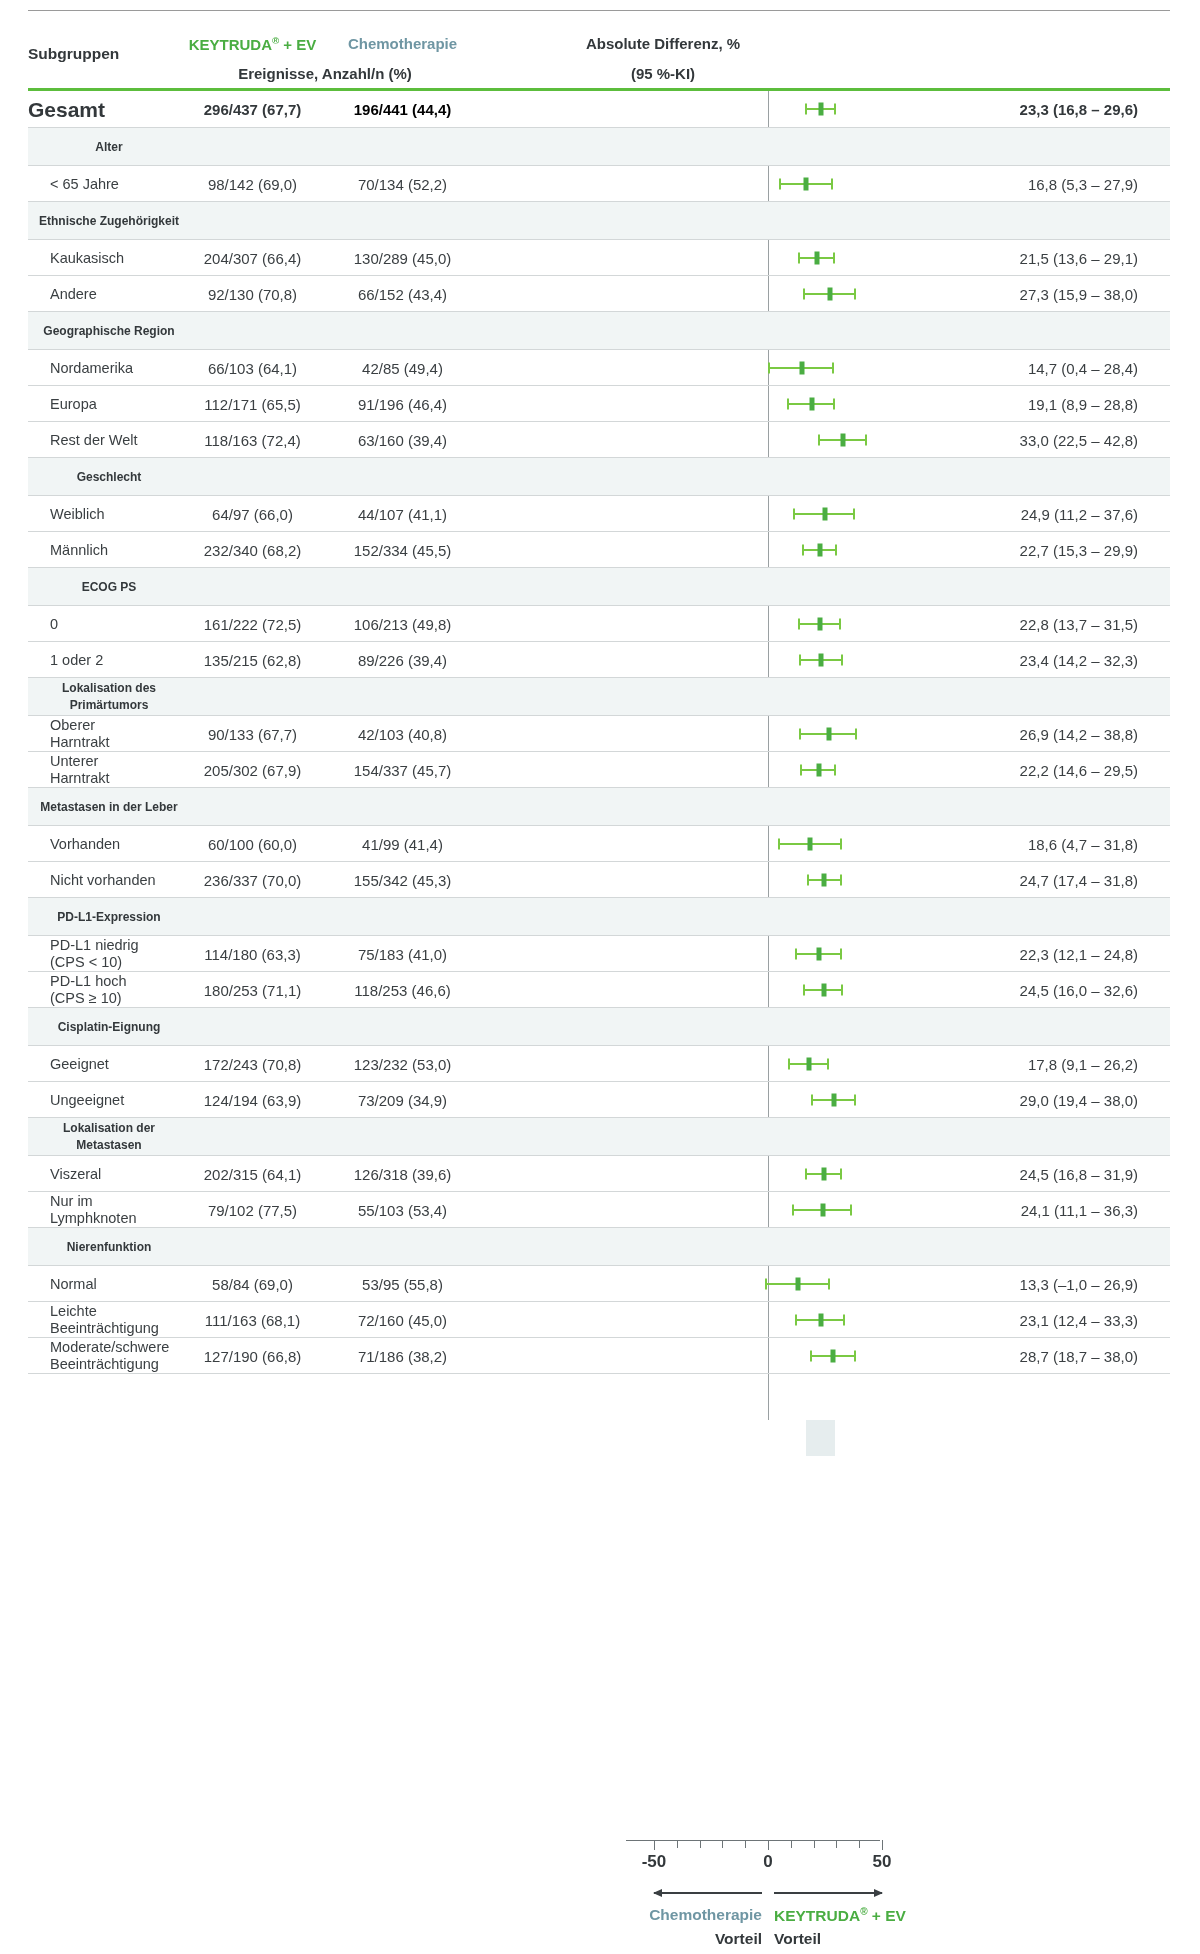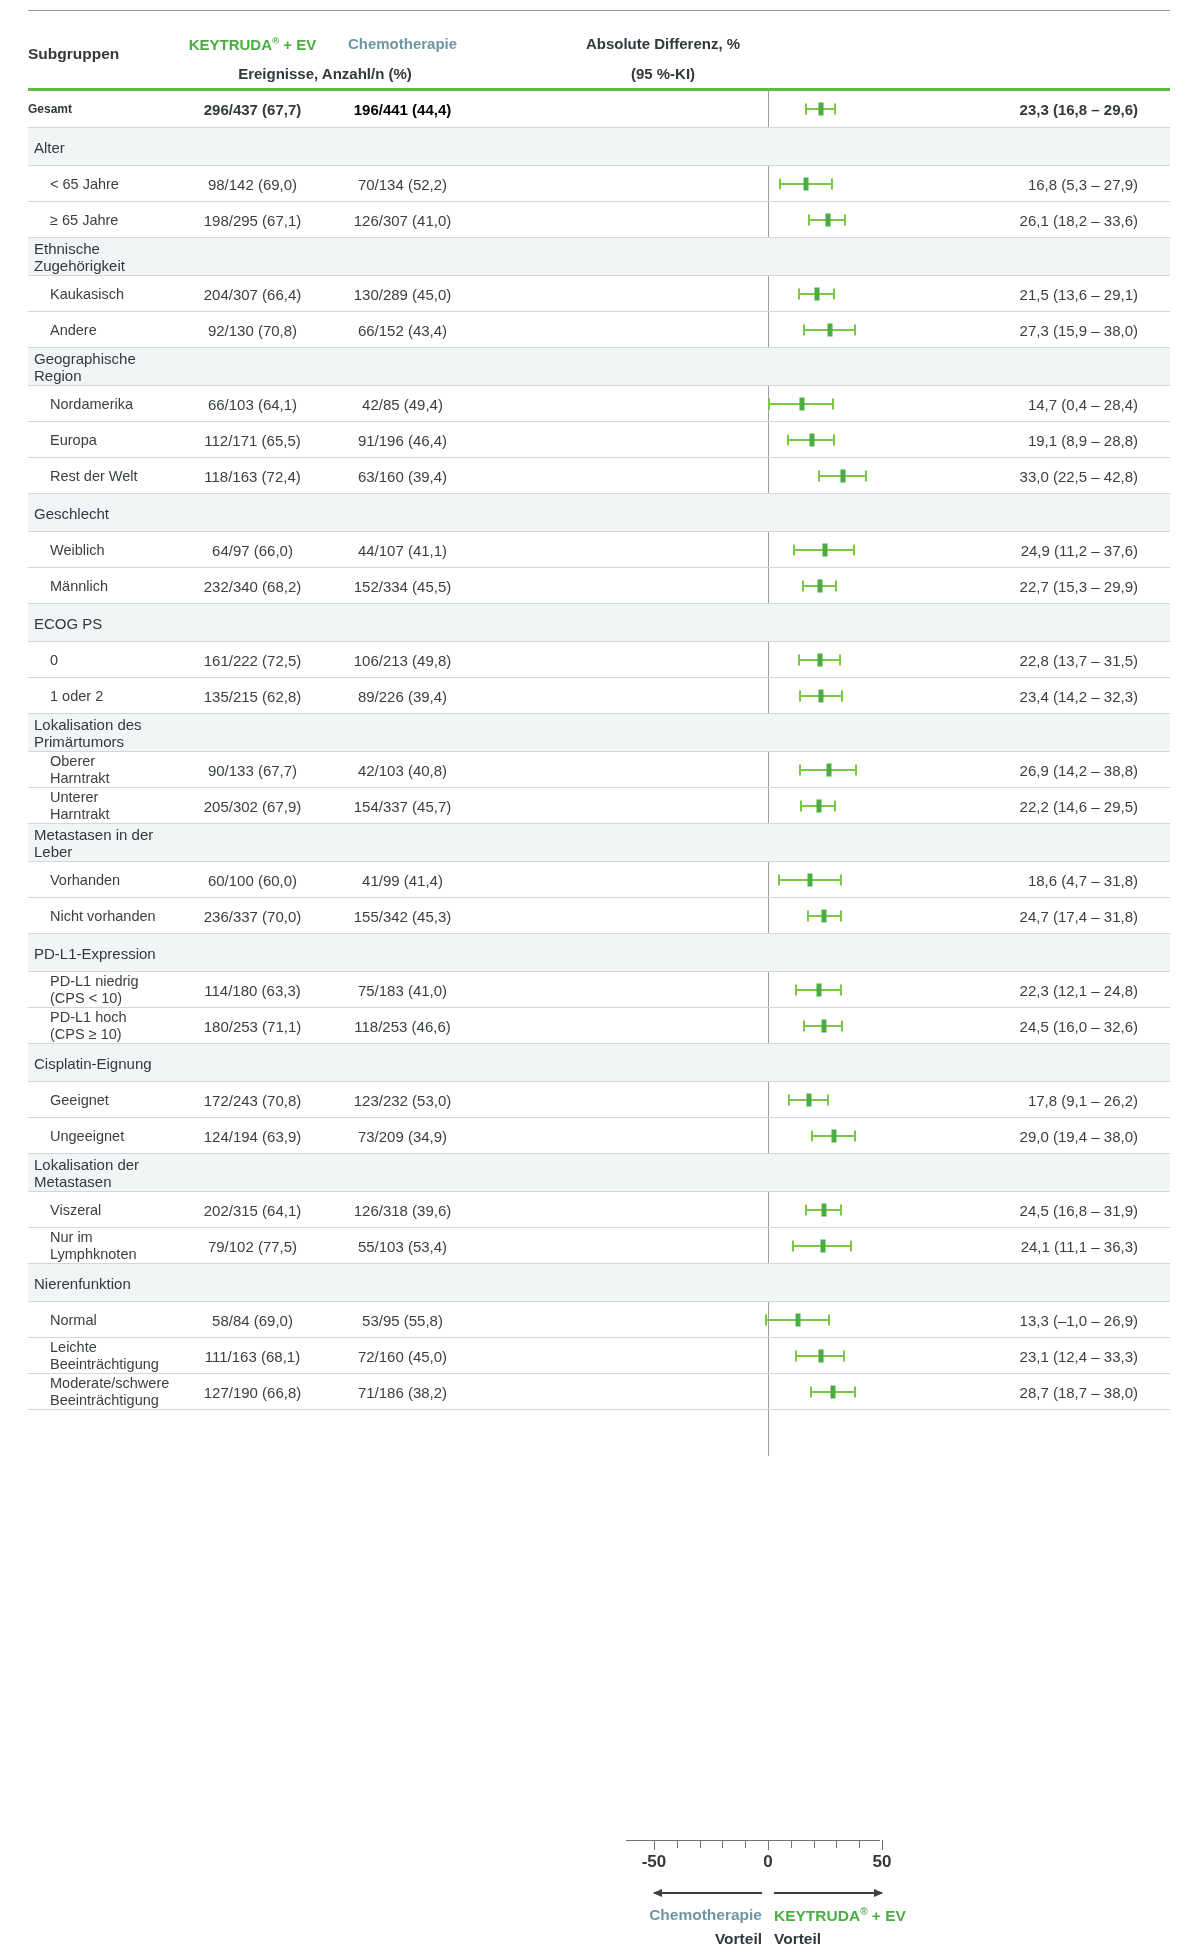--- a/index.html
+++ b/index.html
@@ -122,29 +122,30 @@
     left: 0;
     top: 50%;
     transform: translateY(-50%);
     font-size: 14.5px;
     line-height: 17px;
     color: #3a3f42;
     width: 150px;
   }
   .row.total .cell-label {
     font-weight: bold;
+    font-size: 21px;
+    color: #33383b;
+    left: 0;
+  }
+  .row.section .cell-label {
+    font-weight: bold;
     font-size: 12px;
     color: #33383b;
-    left: 0;
-  }
-  .row.section .cell-label {
-    font-weight: normal;
-    font-size: 15px;
-    color: #33383b;
     left: 6px;
+    text-align: center;
   }
   .row.data .cell-label { left: 22px; }
 
   .cell-k {
     position: absolute;
     left: 147px; top: 50%;
     transform: translateY(-50%);
     width: 155px;
     text-align: center;
     font-size: 15px;
@@ -339,33 +340,20 @@
           <div class="cell-label">&lt; 65 Jahre</div>
           <div class="cell-k">98/142 (69,0)</div>
           <div class="cell-c">70/134 (52,2)</div>
           <div class="cell-diff">16,8 (5,3 – 27,9)</div>
           <div class="zeroline"></div>
           <div class="plot">
             <div class="ci" style="left: 172.084px; width: 51.528px;"></div>
             <div class="cap" style="left: 171.084px;"></div>
             <div class="cap" style="left: 222.612px;"></div>
             <div class="pt" style="left: 198.304px;"></div>
-          </div>
-        </div>
-        <div class="row data">
-          <div class="cell-label">≥ 65 Jahre</div>
-          <div class="cell-k">198/295 (67,1)</div>
-          <div class="cell-c">126/307 (41,0)</div>
-          <div class="cell-diff">26,1 (18,2 – 33,6)</div>
-          <div class="zeroline"></div>
-          <div class="plot">
-            <div class="ci" style="left: 201.496px; width: 35.112px;"></div>
-            <div class="cap" style="left: 200.496px;"></div>
-            <div class="cap" style="left: 235.608px;"></div>
-            <div class="pt" style="left: 219.508px;"></div>
           </div>
         </div>
         <div class="row section">
           <div class="cell-label">Ethnische Zugehörigkeit</div>
         </div>
         <div class="row data">
           <div class="cell-label">Kaukasisch</div>
           <div class="cell-k">204/307 (66,4)</div>
           <div class="cell-c">130/289 (45,0)</div>
           <div class="cell-diff">21,5 (13,6 – 29,1)</div>

